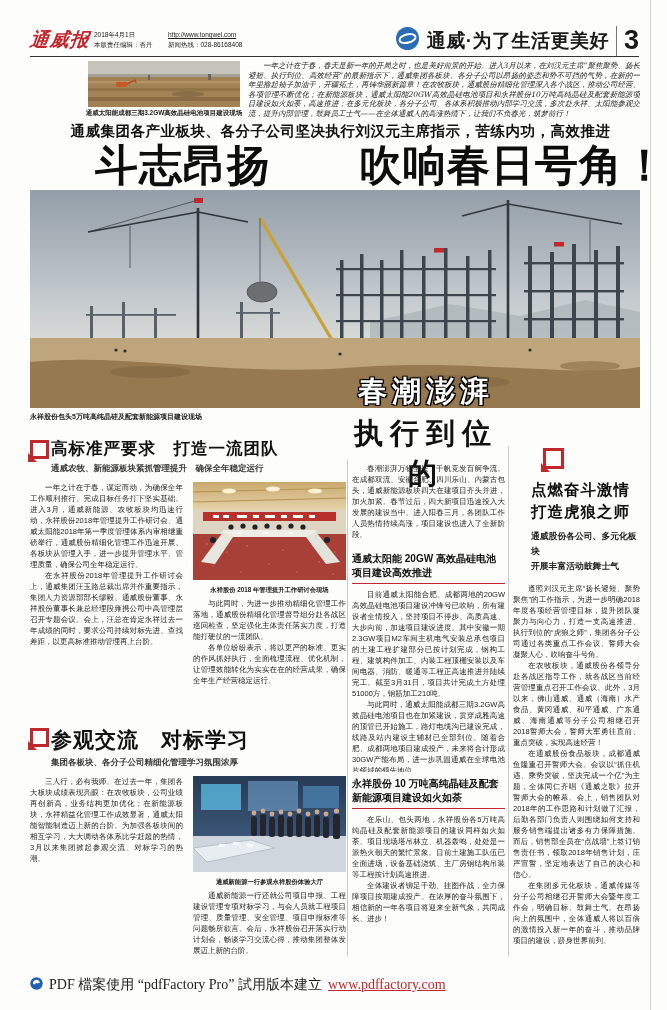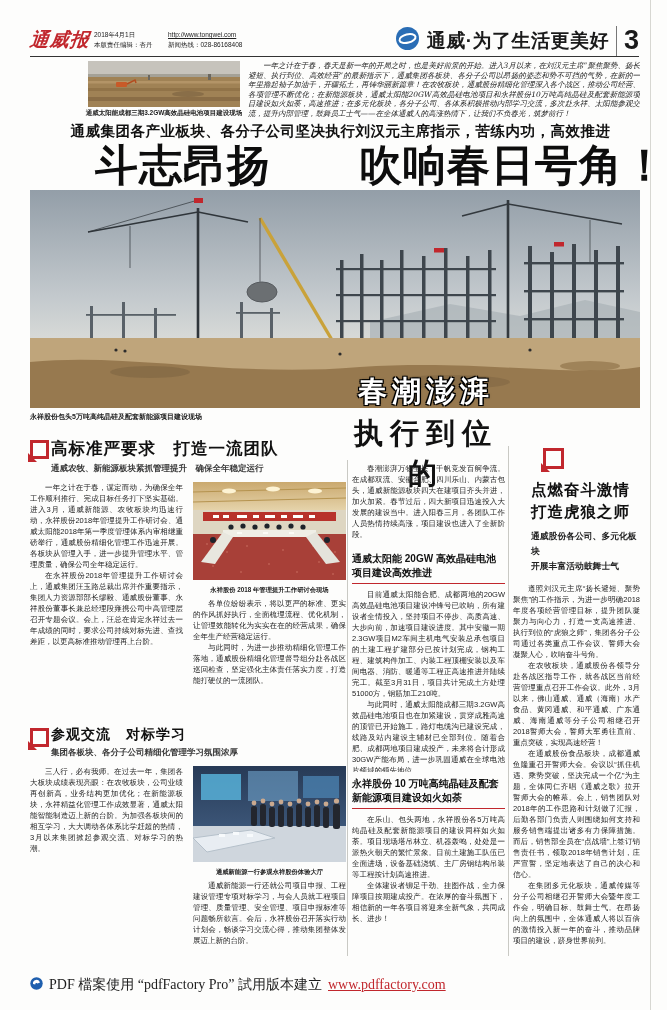--- a/index.html
+++ b/index.html
@@ -296,32 +296,32 @@
             </g>
             <g fill="#fbfbf6">
                 <rect x="44" y="50" width="5" height="2"></rect>
                 <rect x="70" y="50" width="5" height="2"></rect>
                 <rect x="96" y="50" width="5" height="2"></rect>
               </g>
           </svg>
         </div>
         <div class="inline-cap">永祥股份 2018 年管理提升工作研讨会现场</div>
         <div class="coltext" style="height:122px;overflow:hidden;">
+          <p class="body-p">与此同时，为进一步推动精细化管理工作落地，通威股份精细化管理督导组分赴各战区巡回检查，坚定强化主体责任落实力度，打造能打硬仗的一流团队。</p>
           <p class="body-p">各单位纷纷表示，将以更严的标准、更实的作风抓好执行，全面梳理流程、优化机制，让管理效能转化为实实在在的经营成果，确保全年生产经营稳定运行。</p>
-          <p class="body-p">与此同时，为进一步推动精细化管理工作落地，通威股份精细化管理督导组分赴各战区巡回检查，坚定强化主体责任落实力度，打造能打硬仗的一流团队。</p>
         </div>
       </div>
     </div>
   </div>
 
   <div class="lart" style="top:726px;">
     <div class="lart-head">
       <div class="sq-icon"></div>
       <div>
-        <div class="lart-title" style="font-size:14px;">参观交流　对标学习</div>
+        <div class="lart-title" style="font-size:21px;">参观交流　对标学习</div>
         <div class="lart-sub">集团各板块、各分子公司精细化管理学习氛围浓厚</div>
       </div>
     </div>
     <div class="lart-cols">
       <div class="lcol coltext" style="height:186px;">
         <p class="body-p">三人行，必有我师。在过去一年，集团各大板块成绩表现亮眼：在农牧板块，公司业绩再创新高，业务结构更加优化；在新能源板块，永祥精益化管理工作成效显著，通威太阳能智能制造迈上新的台阶。为加强各板块间的相互学习，大大调动各体系比学赶超的热情，3月以来集团掀起参观交流、对标学习的热潮。</p>
       </div>
       <div class="lcol">
         <div class="inline-photo">
           <svg width="153" height="96" viewBox="0 0 153 96" preserveAspectRatio="none">

